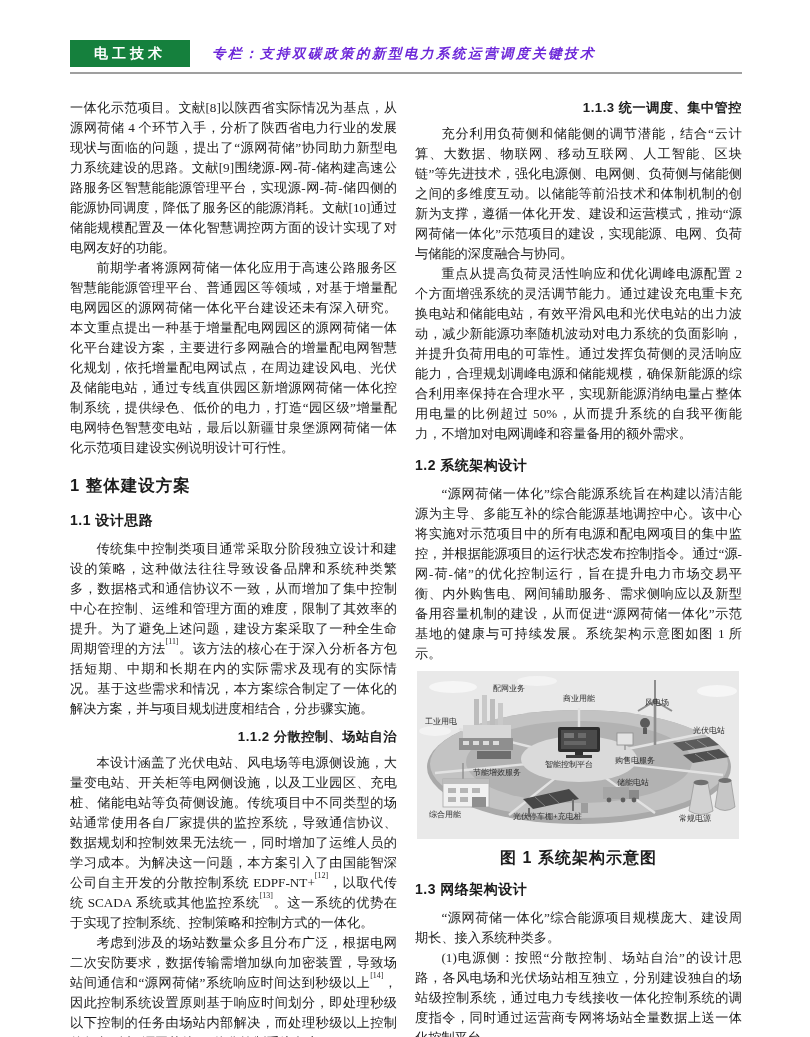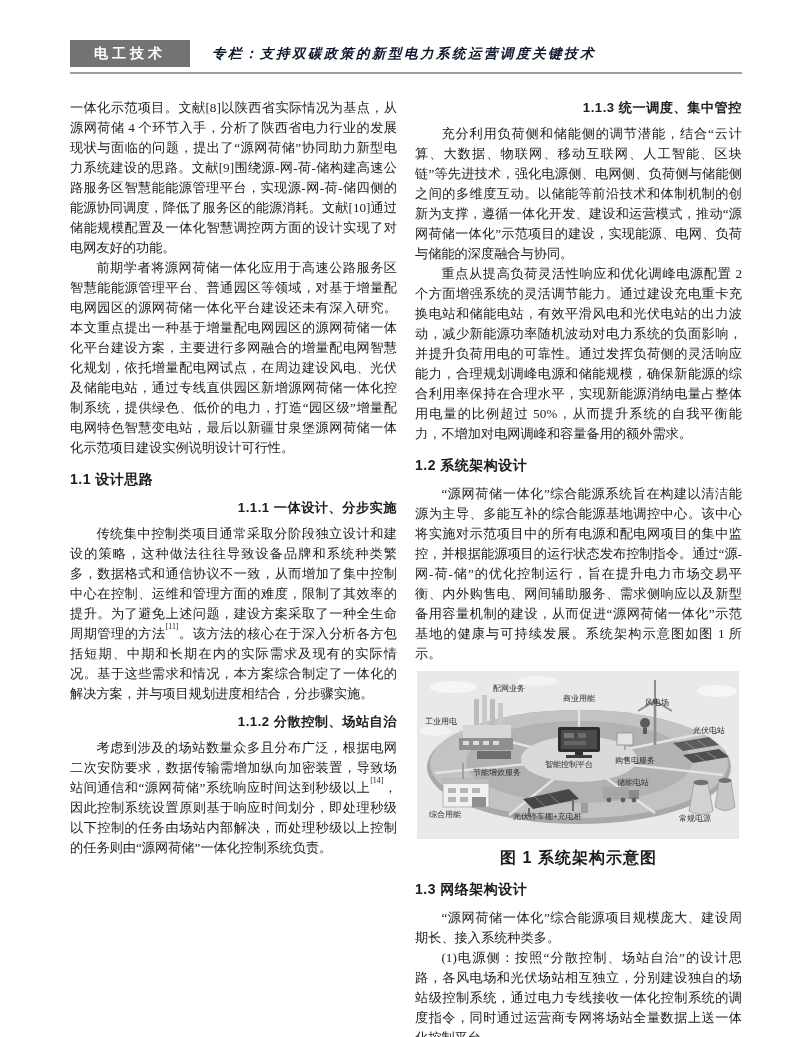--- a/index.html
+++ b/index.html
@@ -1,24 +1,24 @@
 <!DOCTYPE html>
 <html><head>
 <meta charset="utf-8">
 <style>
   html,body{margin:0;padding:0;background:#ffffff;}
   .page{position:relative;width:810px;height:1037px;background:#ffffff;overflow:hidden;
         font-family:"Liberation Serif",serif;color:#1c1c1c;}
   
   .journal-badge{position:absolute;left:70px;top:40px;width:120px;height:27px;
-        background:#737373;color:#ffffff;font-family:"Liberation Sans",sans-serif;
+        background:#15803d;color:#ffffff;font-family:"Liberation Sans",sans-serif;
         font-weight:bold;font-size:14px;letter-spacing:4px;display:flex;
         align-items:center;justify-content:center;}
   .column-title{position:absolute;left:212px;top:45px;font-family:"Liberation Serif",serif;
-        font-weight:bold;font-style:italic;font-size:13.5px;letter-spacing:2.5px;color:#0f172a;}
+        font-weight:bold;font-style:italic;font-size:13.5px;letter-spacing:2.5px;color:#6d28d9;}
   .header-rule{position:absolute;left:70px;top:72px;width:672px;height:1.5px;background:#9f9f9f;}
   
   .col{position:absolute;top:86px;width:327px;font-size:13.2px;line-height:20px;
         text-align:justify;}
   .col-left{left:70px;}
   .col-right{left:415px;}
   .col p{margin:0;text-indent:2em;}
   .col p.no-indent{text-indent:0;}
   sup{font-size:0.6em;line-height:0;position:relative;top:-0.45em;}
   h1.sec{font-family:"Liberation Sans",sans-serif;font-size:16.5px;font-weight:bold;
@@ -40,24 +40,25 @@
 
 <div class="page">
 
   <div class="journal-badge">电工技术</div>
   <div class="column-title">专栏：支持双碳政策的新型电力系统运营调度关键技术</div>
   <div class="header-rule"></div>
 
   <div class="col col-left">
     <p class="no-indent">一体化示范项目。文献[8]以陕西省实际情况为基点，从源网荷储 4 个环节入手，分析了陕西省电力行业的发展现状与面临的问题，提出了“源网荷储”协同助力新型电力系统建设的思路。文献[9]围绕源-网-荷-储构建高速公路服务区智慧能能源管理平台，实现源-网-荷-储四侧的能源协同调度，降低了服务区的能源消耗。文献[10]通过储能规模配置及一体化智慧调控两方面的设计实现了对电网友好的功能。</p>
     <p>前期学者将源网荷储一体化应用于高速公路服务区智慧能能源管理平台、普通园区等领域，对基于增量配电网园区的源网荷储一体化平台建设还未有深入研究。本文重点提出一种基于增量配电网园区的源网荷储一体化平台建设方案，主要进行多网融合的增量配电网智慧化规划，依托增量配电网试点，在周边建设风电、光伏及储能电站，通过专线直供园区新增源网荷储一体化控制系统，提供绿色、低价的电力，打造“园区级”增量配电网特色智慧变电站，最后以新疆甘泉堡源网荷储一体化示范项目建设实例说明设计可行性。</p>
+    <h1 class="sec">1 整体建设方案</h1>
     <h2 class="sec">1.1 设计思路</h2>
-    <h3 class="sec">1.1.1 一体设计、分步实施</h3>
     <p>传统集中控制类项目通常采取分阶段独立设计和建设的策略，这种做法往往导致设备品牌和系统种类繁多，数据格式和通信协议不一致，从而增加了集中控制中心在控制、运维和管理方面的难度，限制了其效率的提升。为了避免上述问题，建设方案采取了一种全生命周期管理的方法<sup>[11]</sup>。该方法的核心在于深入分析各方包括短期、中期和长期在内的实际需求及现有的实际情况。基于这些需求和情况，本方案综合制定了一体化的解决方案，并与项目规划进度相结合，分步骤实施。</p>
     <h3 class="sec">1.1.2 分散控制、场站自治</h3>
+    <p>本设计涵盖了光伏电站、风电场等电源侧设施，大量变电站、开关柜等电网侧设施，以及工业园区、充电桩、储能电站等负荷侧设施。传统项目中不同类型的场站通常使用各自厂家提供的监控系统，导致通信协议、数据规划和控制效果无法统一，同时增加了运维人员的学习成本。为解决这一问题，本方案引入了由国能智深公司自主开发的分散控制系统 EDPF-NT+<sup>[12]</sup>，以取代传统 SCADA 系统或其他监控系统<sup>[13]</sup>。这一系统的优势在于实现了控制系统、控制策略和控制方式的一体化。</p>
     <p>考虑到涉及的场站数量众多且分布广泛，根据电网二次安防要求，数据传输需增加纵向加密装置，导致场站间通信和“源网荷储”系统响应时间达到秒级以上<sup>[14]</sup>，因此控制系统设置原则基于响应时间划分，即处理秒级以下控制的任务由场站内部解决，而处理秒级以上控制的任务则由“源网荷储”一体化控制系统负责。</p>
   </div>
 
   <div class="col col-right">
     <h3 class="sec">1.1.3 统一调度、集中管控</h3>
     <p>充分利用负荷侧和储能侧的调节潜能，结合“云计算、大数据、物联网、移动互联网、人工智能、区块链”等先进技术，强化电源侧、电网侧、负荷侧与储能侧之间的多维度互动。以储能等前沿技术和体制机制的创新为支撑，遵循一体化开发、建设和运营模式，推动“源网荷储一体化”示范项目的建设，实现能源、电网、负荷与储能的深度融合与协同。</p>
     <p>重点从提高负荷灵活性响应和优化调峰电源配置 2 个方面增强系统的灵活调节能力。通过建设充电重卡充换电站和储能电站，有效平滑风电和光伏电站的出力波动，减少新能源功率随机波动对电力系统的负面影响，并提升负荷用电的可靠性。通过发挥负荷侧的灵活响应能力，合理规划调峰电源和储能规模，确保新能源的综合利用率保持在合理水平，实现新能源消纳电量占整体用电量的比例超过 50%，从而提升系统的自我平衡能力，不增加对电网调峰和容量备用的额外需求。</p>
     <h2 class="sec">1.2 系统架构设计</h2>
     <p>“源网荷储一体化”综合能源系统旨在构建以清洁能源为主导、多能互补的综合能源基地调控中心。该中心将实施对示范项目中的所有电源和配电网项目的集中监控，并根据能源项目的运行状态发布控制指令。通过“源-网-荷-储”的优化控制运行，旨在提升电力市场交易平衡、内外购售电、网间辅助服务、需求侧响应以及新型备用容量机制的建设，从而促进“源网荷储一体化”示范基地的健康与可持续发展。系统架构示意图如图 1 所示。</p>
 

